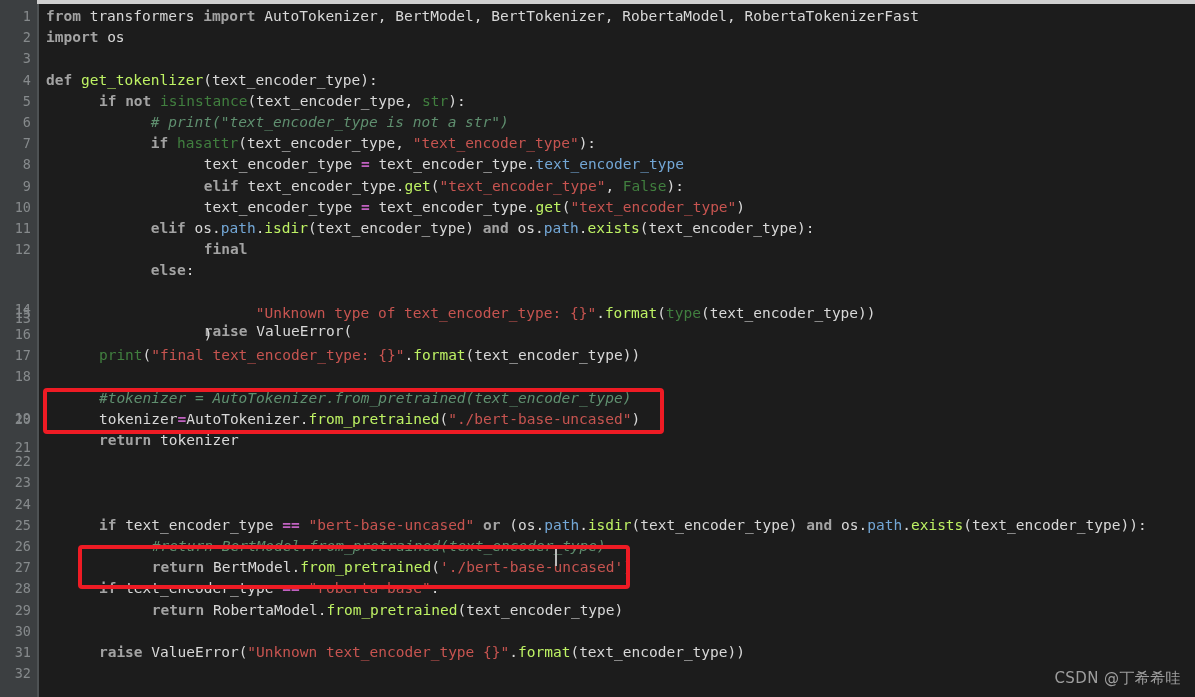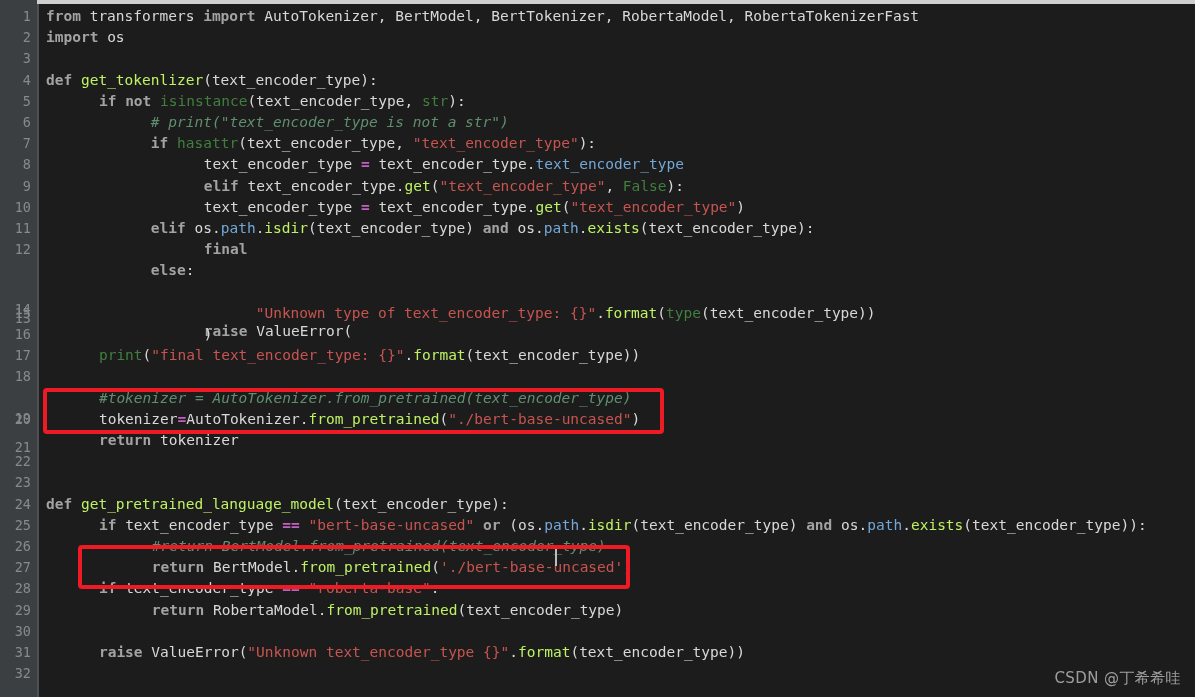--- a/index.html
+++ b/index.html
@@ -191,21 +191,20 @@
       <div class="code-line" style="top: 277.6px; padding-left: 53px; margin-top: 39px;">            <span class="kw">raise</span> <span class="def">ValueError</span>(</div>
       <div class="code-line" style="top: 298.8px; padding-left: 70px;">                <span class="str">"Unknown type of text_encoder_type: {}"</span>.<span class="fn">format</span>(<span class="bi">type</span>(<span class="def">text_encoder_type</span>))</div>
       <div class="code-line" style="top: 320px; padding-left: 53px;">            )</div>
       <div class="code-line" style="top: 341.2px; padding-left: 18px;">    <span class="bi">print</span>(<span class="str">"final text_encoder_type: {}"</span>.<span class="fn">format</span>(<span class="def">text_encoder_type</span>))</div>
       <div class="code-line" style="top: 362.4px; padding-left: 0px;">&nbsp;</div>
       <div class="code-line" style="top: 383.6px; padding-left: 18px;">    <span class="com">#tokenizer = AutoTokenizer.from_pretrained(text_encoder_type)</span></div>
       <div class="code-line" style="top: 404.8px; padding-left: 18px;">    <span class="def">tokenizer</span><span class="op">=</span><span class="def">AutoTokenizer</span>.<span class="fn">from_pretrained</span>(<span class="str">"./bert-base-uncased"</span>)</div>
       <div class="code-line" style="top: 426px; padding-left: 18px;">    <span class="kw">return</span> <span class="def">tokenizer</span></div>
       <div class="code-line" style="top: 447.2px; padding-left: 0px;">&nbsp;</div>
       <div class="code-line" style="top: 468.4px; padding-left: 0px;">&nbsp;</div>
-      <div class="code-line" style="top: 489.6px; padding-left: 0px;"><span class="kw">def</span> <span class="fn">get_pretrained_language_model</span>(<span class="def">text_encoder_type</span>):</div>
       <div class="code-line" style="top: 510.8px; padding-left: 18px;">    <span class="kw">if</span> <span class="def">text_encoder_type</span> <span class="op">==</span> <span class="str">"bert-base-uncased"</span> <span class="kw">or</span> (<span class="def">os</span>.<span class="attr">path</span>.<span class="fn">isdir</span>(<span class="def">text_encoder_type</span>) <span class="kw">and</span> <span class="def">os</span>.<span class="attr">path</span>.<span class="fn">exists</span>(<span class="def">text_encoder_type</span>)):</div>
       <div class="code-line" style="top: 532px; padding-left: 36px;">        <span class="com">#return BertModel.from_pretrained(text_encoder_type)</span></div>
       <div class="code-line" style="top: 553.2px; padding-left: 36px;">        <span class="kw">return</span> <span class="def">BertModel</span>.<span class="fn">from_pretrained</span>(<span class="str">'./bert-base-uncased'</span>)</div>
       <div class="code-line" style="top: 574.4px; padding-left: 18px;">    <span class="kw">if</span> <span class="def">text_encoder_type</span> <span class="op">==</span> <span class="str">"roberta-base"</span>:</div>
       <div class="code-line" style="top: 595.6px; padding-left: 36px;">        <span class="kw">return</span> <span class="def">RobertaModel</span>.<span class="fn">from_pretrained</span>(<span class="def">text_encoder_type</span>)</div>
       <div class="code-line" style="top: 616.8px; padding-left: 0px;">&nbsp;</div>
       <div class="code-line" style="top: 638px; padding-left: 18px;">    <span class="kw">raise</span> <span class="def">ValueError</span>(<span class="str">"Unknown text_encoder_type {}"</span>.<span class="fn">format</span>(<span class="def">text_encoder_type</span>))</div>
       <div class="code-line" style="top: 659.2px; padding-left: 0px;">&nbsp;</div>
     </div>
 

